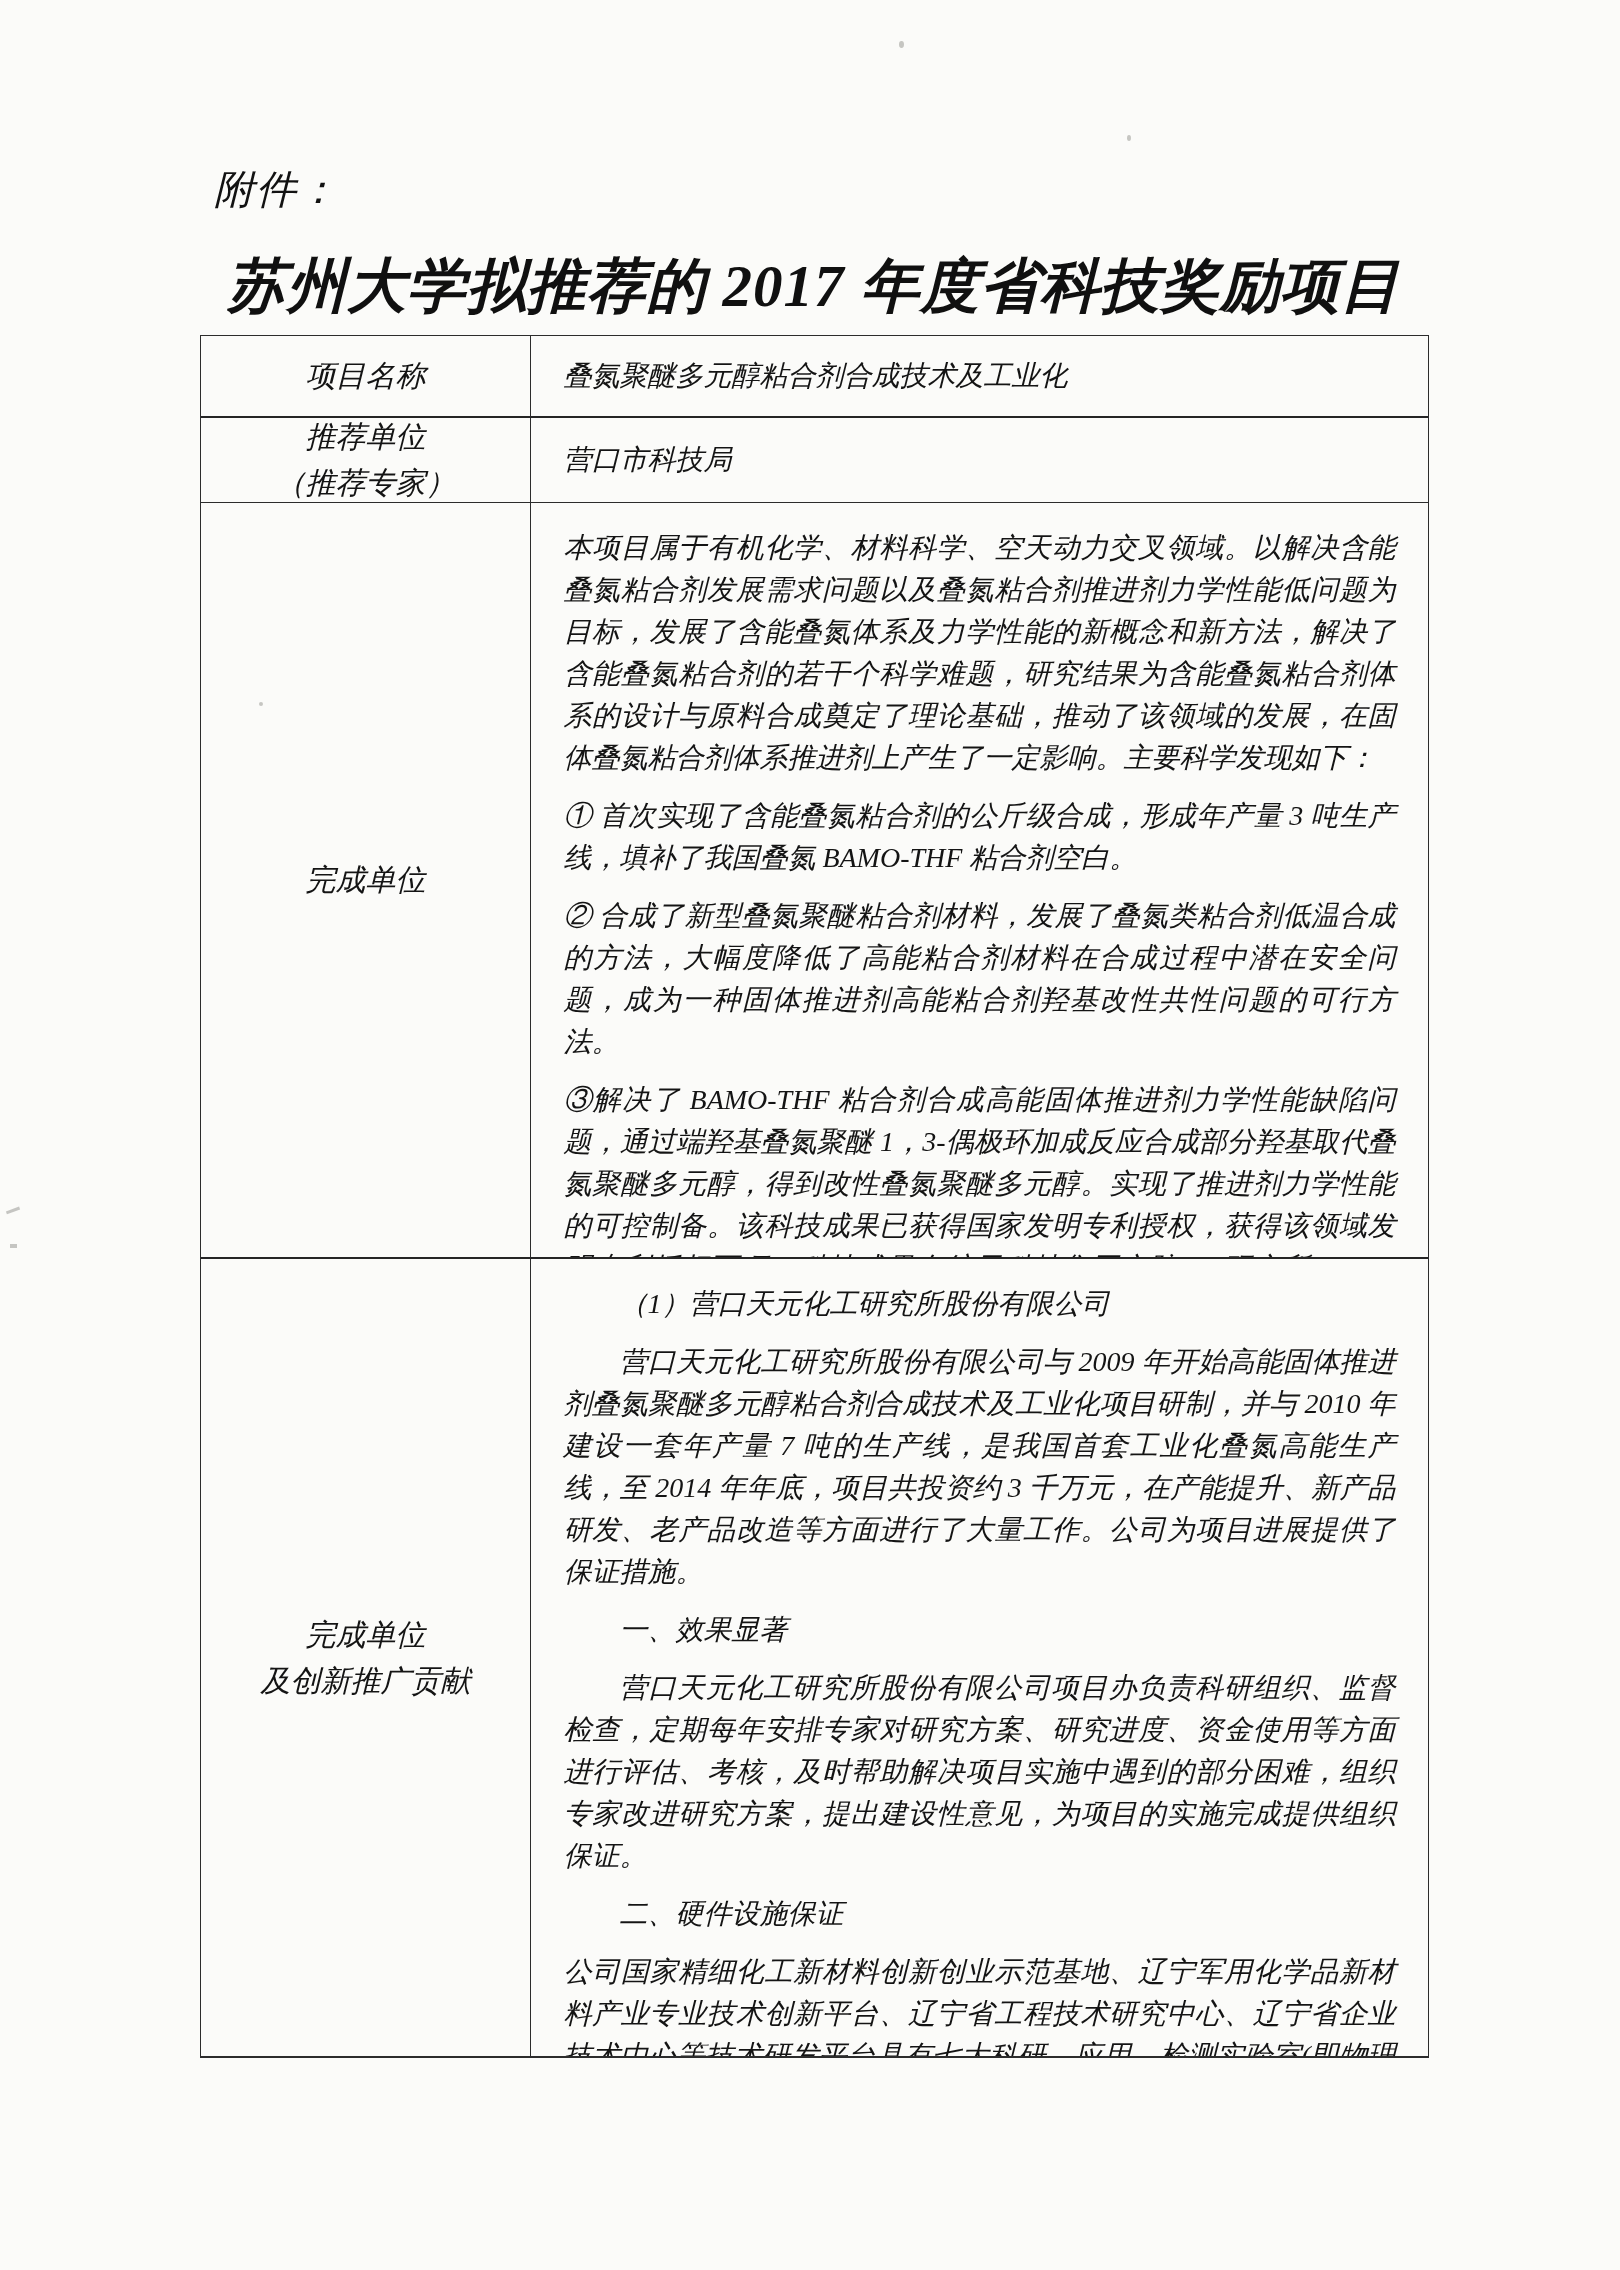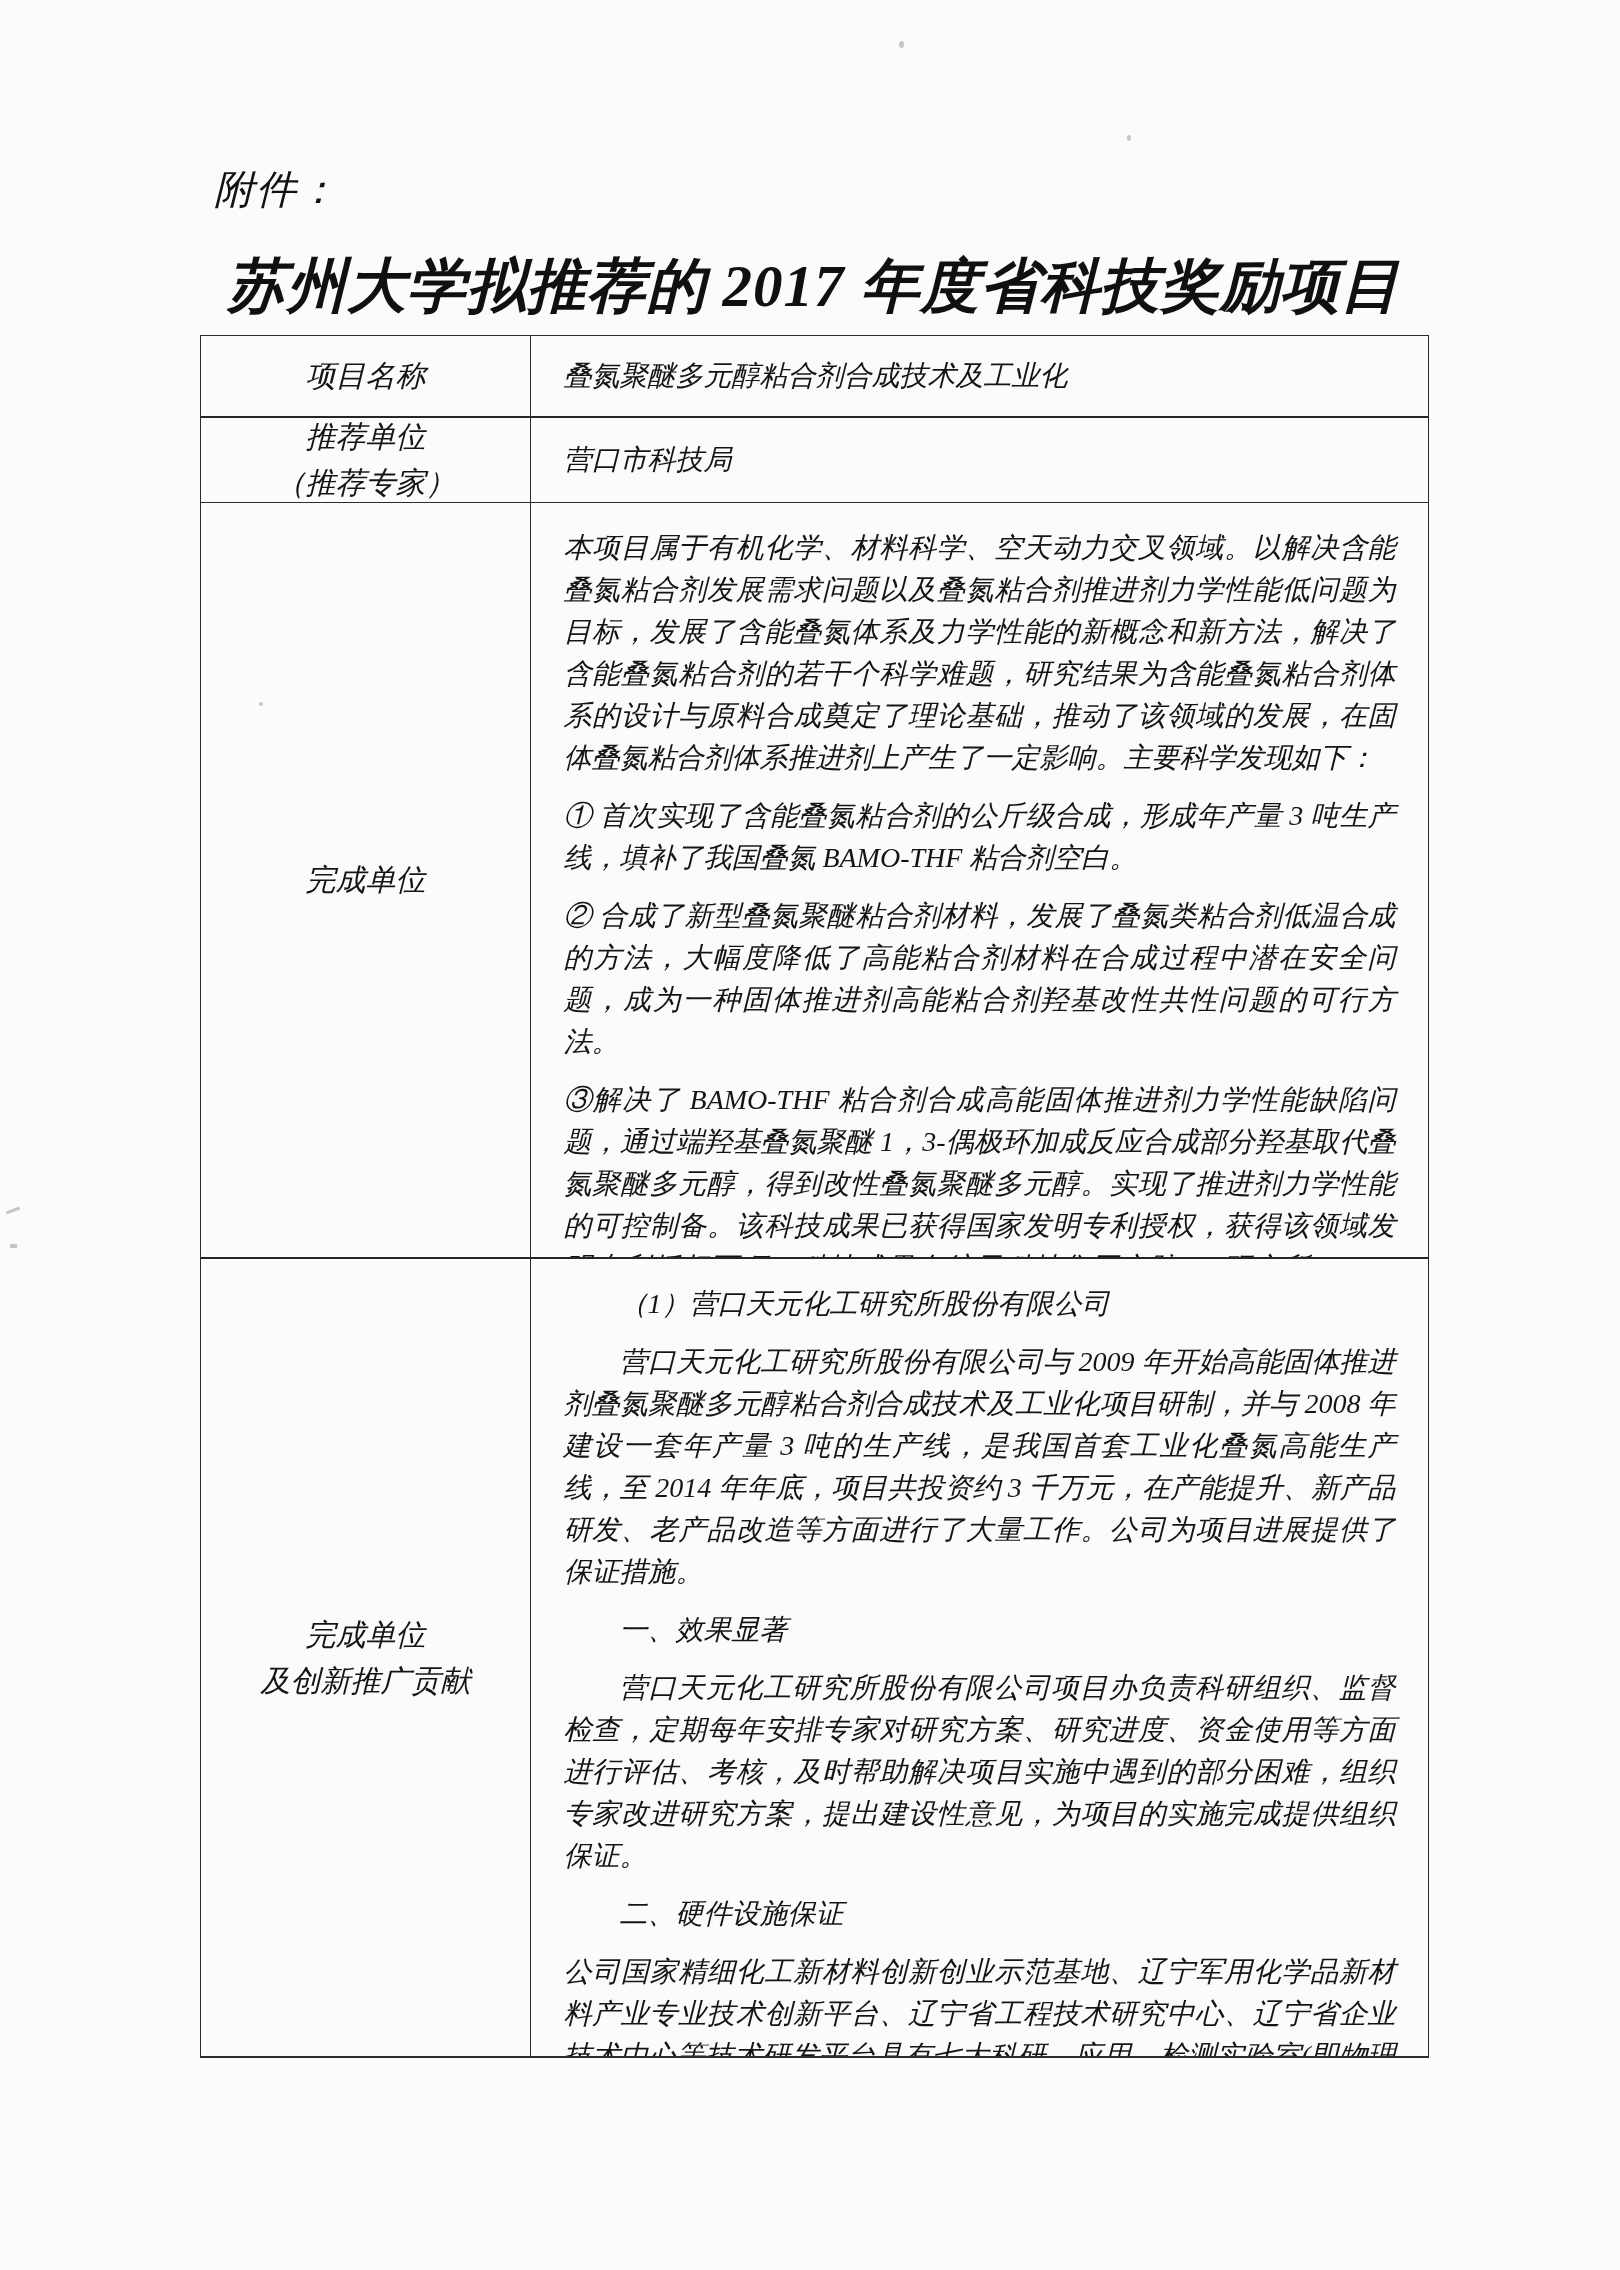--- a/index.html
+++ b/index.html
@@ -121,21 +121,21 @@
       <p>② 合成了新型叠氮聚醚粘合剂材料，发展了叠氮类粘合剂低温合成的方法，大幅度降低了高能粘合剂材料在合成过程中潜在安全问题，成为一种固体推进剂高能粘合剂羟基改性共性问题的可行方法。</p>
       <p>③解决了 BAMO-THF 粘合剂合成高能固体推进剂力学性能缺陷问题，通过端羟基叠氮聚醚 1，3-偶极环加成反应合成部分羟基取代叠氮聚醚多元醇，得到改性叠氮聚醚多元醇。实现了推进剂力学性能的可控制备。该科技成果已获得国家发明专利授权，获得该领域发明专利授权两项，科技成果在航天科技集团六院 46 研究所，8610 厂、806 所等单位进行了应用，在 806 所成果进行了应用试验，效果显著。该项目的成果研制，实现了近百余万元直接经济效益，以及三千余万元间接经济效益。</p>
     </div>
 
     <div class="cell label-cell">
       <span>完成单位</span>
       <span>及创新推广贡献</span>
     </div>
     <div class="cell content-cell">
       <p class="indent">（1）营口天元化工研究所股份有限公司</p>
-      <p class="indent">营口天元化工研究所股份有限公司与 2009 年开始高能固体推进剂叠氮聚醚多元醇粘合剂合成技术及工业化项目研制，并与 2008 年建设一套年产量 3 吨的生产线，是我国首套工业化叠氮高能生产线，至 2014 年年底，项目共投资约 3 千万元，在产能提升、新产品研发、老产品改造等方面进行了大量工作。公司为项目进展提供了保证措施。</p>
+      <p class="indent">营口天元化工研究所股份有限公司与 2009 年开始高能固体推进剂叠氮聚醚多元醇粘合剂合成技术及工业化项目研制，并与 2010 年建设一套年产量 7 吨的生产线，是我国首套工业化叠氮高能生产线，至 2014 年年底，项目共投资约 3 千万元，在产能提升、新产品研发、老产品改造等方面进行了大量工作。公司为项目进展提供了保证措施。</p>
       <p class="indent">一、效果显著</p>
       <p class="indent">营口天元化工研究所股份有限公司项目办负责科研组织、监督检查，定期每年安排专家对研究方案、研究进度、资金使用等方面进行评估、考核，及时帮助解决项目实施中遇到的部分困难，组织专家改进研究方案，提出建设性意见，为项目的实施完成提供组织保证。</p>
       <p class="indent">二、硬件设施保证</p>
       <p>公司国家精细化工新材料创新创业示范基地、辽宁军用化学品新材料产业专业技术创新平台、辽宁省工程技术研究中心、辽宁省企业技术中心等技术研发平台具有七大科研、应用、检测实验室(即物理检测实验室、化学检测实验室、仪器检测实验室、研发第一研究室、研发第二研究室、应用实验室、工艺研究室)，科研共享实验室实验设备若干，为项目的进行提供了硬件设施支持。</p>
     </div>
 
   </div>
 
   <div class="scan-artifact" style="left:899px;top:41px;width:4.8px;height:6.8px;"></div>
   <div class="scan-artifact" style="left:1127px;top:135px;width:3.9px;height:5.8px;"></div>

